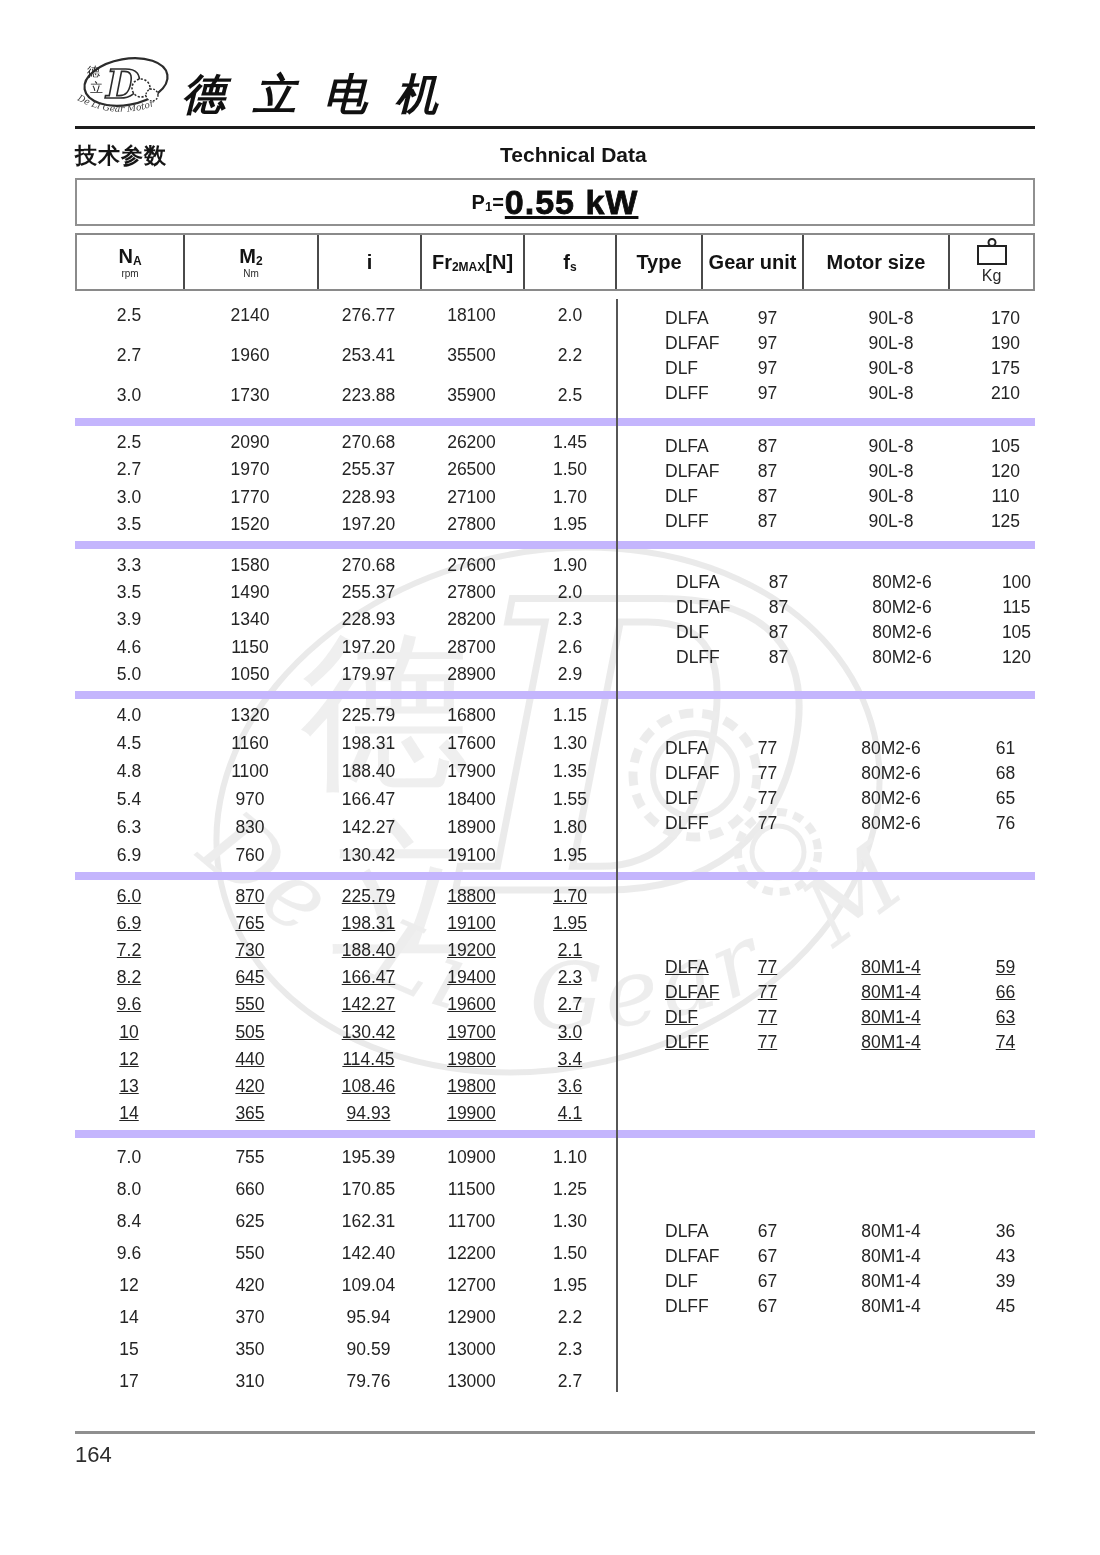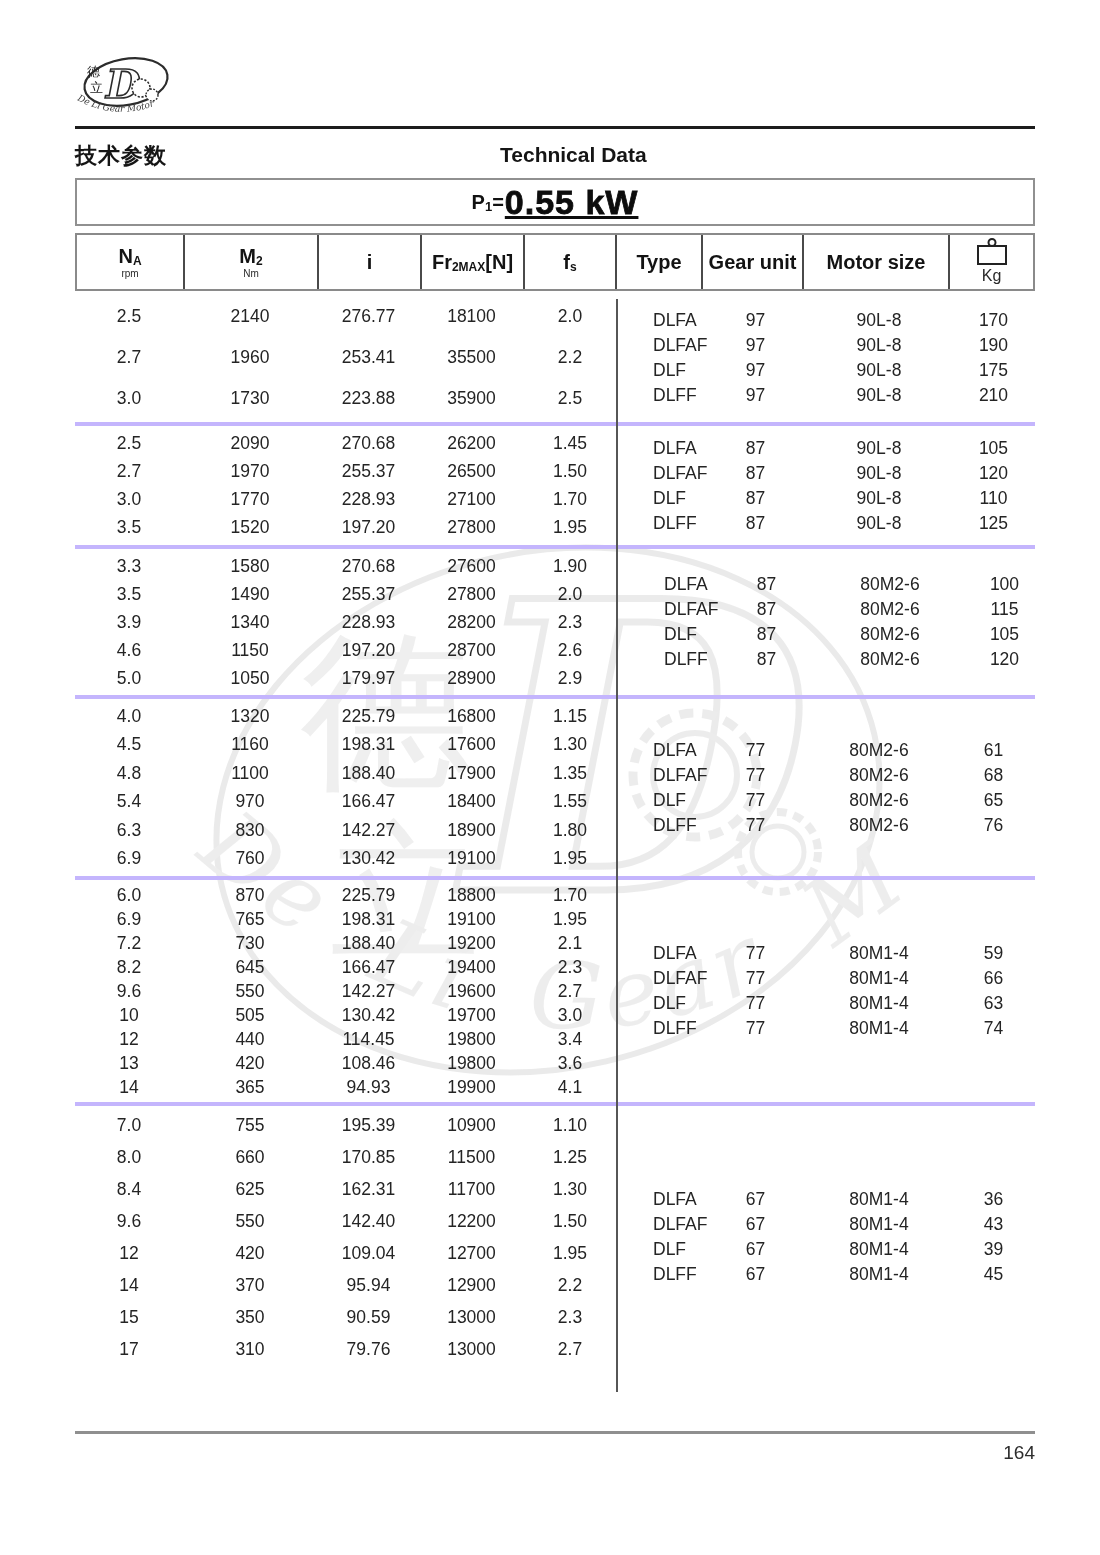--- a/index.html
+++ b/index.html
@@ -53,31 +53,31 @@
   .weight-icon { width:26px; height:16px; border:2px solid #222; position:relative; margin:7px 0 2px 0; background:transparent; }
   .weight-icon::before {
     content:""; position:absolute; left:50%; top:-9px; transform:translateX(-50%);
     width:5px; height:5px; border:2px solid #222; border-radius:50%; background:#fff;
   }
 
   
   .tbody { left:75px; top:293px; width:960px; height:1107px; z-index:1; }
   .vdiv  { position:absolute; left:541px; top:6px; width:2px; height:1093px; background:#565656; }
   .group { display:flex; width:100%; box-sizing:border-box; }
-  .group.sep { border-bottom:4px solid #c4b5fd; }
+  .group.sep { border-bottom:8px solid #c4b5fd; }
   .gleft  { width:542px; display:flex; flex-direction:column; justify-content:space-around; padding:3px 0; box-sizing:border-box; }
   .lrow   { display:grid; grid-template-columns:108px 134px 103px 103px 94px; align-items:center; }
   .gright { width:418px; display:flex; flex-direction:column; justify-content:center; }
-  .rrow   { display:grid; grid-template-columns:88px 101px 146px 83px; height:25px; align-items:center; }
+  .rrow   { display:grid; grid-template-columns:88px 101px 146px 83px; height:25px; align-items:center;margin-left:12px; }
   .cell   { text-align:center; font-size:17.5px; color:#242424; }
   .type-cell { text-align:left; padding-left:36px; }
 
   
   .footer-line { left:75px; top:1431px; width:960px; height:3px; background:#8f8f8f; z-index:2; }
-  .page-number { left:75px; top:1442px; width:960px; text-align:right; font-size:19px; color:#2d2d2d; z-index:2; }
+  .page-number { left:75px; top:1442px; width:960px; text-align:left; font-size:22px; color:#2d2d2d; z-index:2; }
 </style>
 </head>
 <body>
 
 <div class="page">
 
   <svg class="abs watermark" width="1100" height="1555" viewBox="0 0 1100 1555">
     <g opacity="0.55">
       <ellipse cx="548" cy="810" rx="335" ry="258" transform="rotate(-13 548 810)" fill="none" stroke="#d9d9d9" stroke-width="6"></ellipse>
       <text x="300" y="770" font-size="170" fill="#e2e2e2" font-family="&quot;DejaVu Serif&quot;, serif">德</text>
@@ -104,20 +104,21 @@
     <g>
       <circle cx="69" cy="40" r="9" fill="#fff" stroke="#2c2c2c" stroke-width="1.6" stroke-dasharray="2.2 1.6"></circle>
       <circle cx="80" cy="47" r="6" fill="#fff" stroke="#2c2c2c" stroke-width="1.4" stroke-dasharray="1.8 1.4"></circle>
     </g>
     <path id="logo-arc" d="M 5 52 Q 54 78 105 47" fill="none"></path>
     <text font-size="9" font-style="italic" font-family="&quot;DejaVu Serif&quot;, serif" fill="#3c3c3c">
       <textPath href="#logo-arc">De Li Gear Motor</textPath>
     </text>
   </svg>
 
+  <div class="abs brand-title">德立电机</div>
   <div class="abs top-rule"></div>
 
   <div class="abs section-cn">技术参数</div>
   <div class="abs section-en">Technical Data</div>
 
   <div class="abs power-box">
     <span class="p-pre">P</span>
       <span class="p-sub">1</span>
       <span class="p-pre">=</span>
       <span class="p-val">0.55 kW</span>
@@ -418,21 +419,21 @@
             <div class="cell">65</div>
           </div>
           <div class="rrow">
             <div class="cell type-cell">DLFF</div>
             <div class="cell">77</div>
             <div class="cell">80M2-6</div>
             <div class="cell">76</div>
           </div>
         </div>
       </div>
-      <div class="group sep" style="height: 226px;">
+      <div class="group sep" style="height: 258px; text-decoration: underline;">
         <div class="gleft">
           <div class="lrow">
             <div class="cell">6.0</div>
             <div class="cell">870</div>
             <div class="cell">225.79</div>
             <div class="cell">18800</div>
             <div class="cell">1.70</div>
           </div>
           <div class="lrow">
             <div class="cell">6.9</div>

